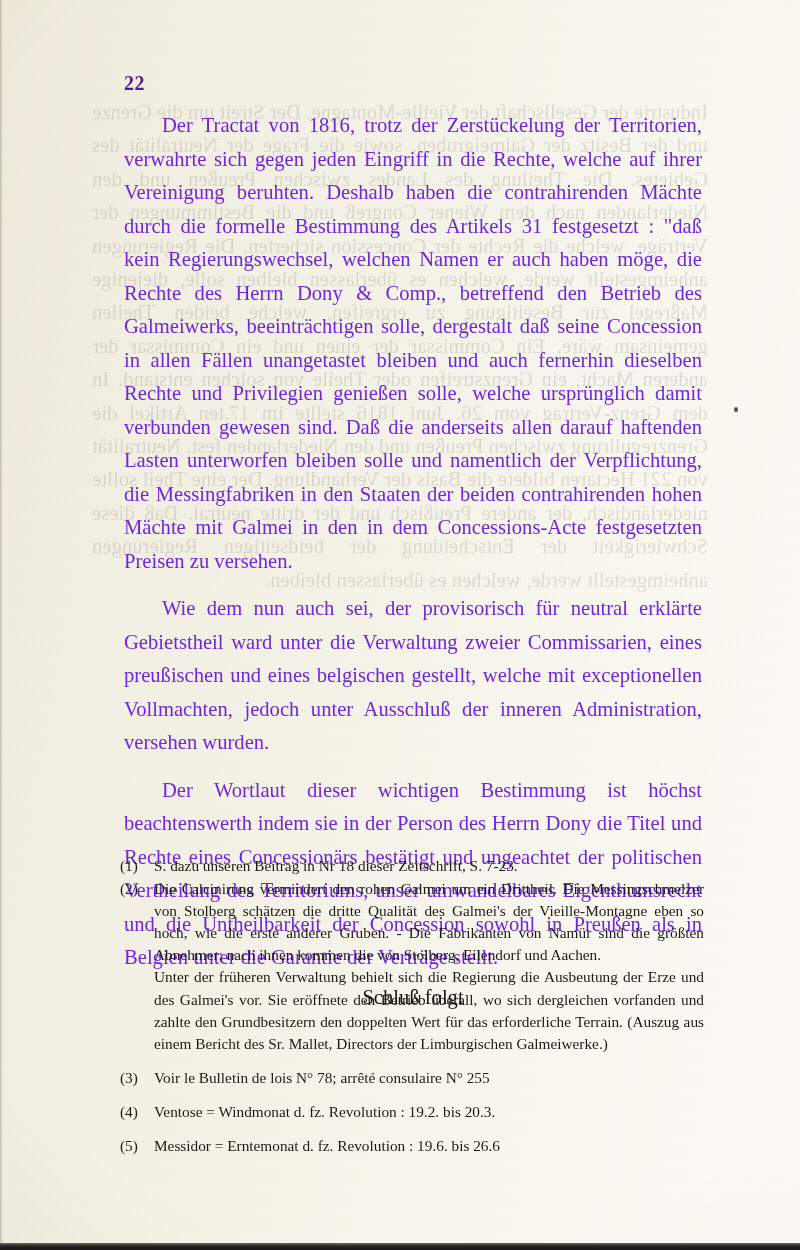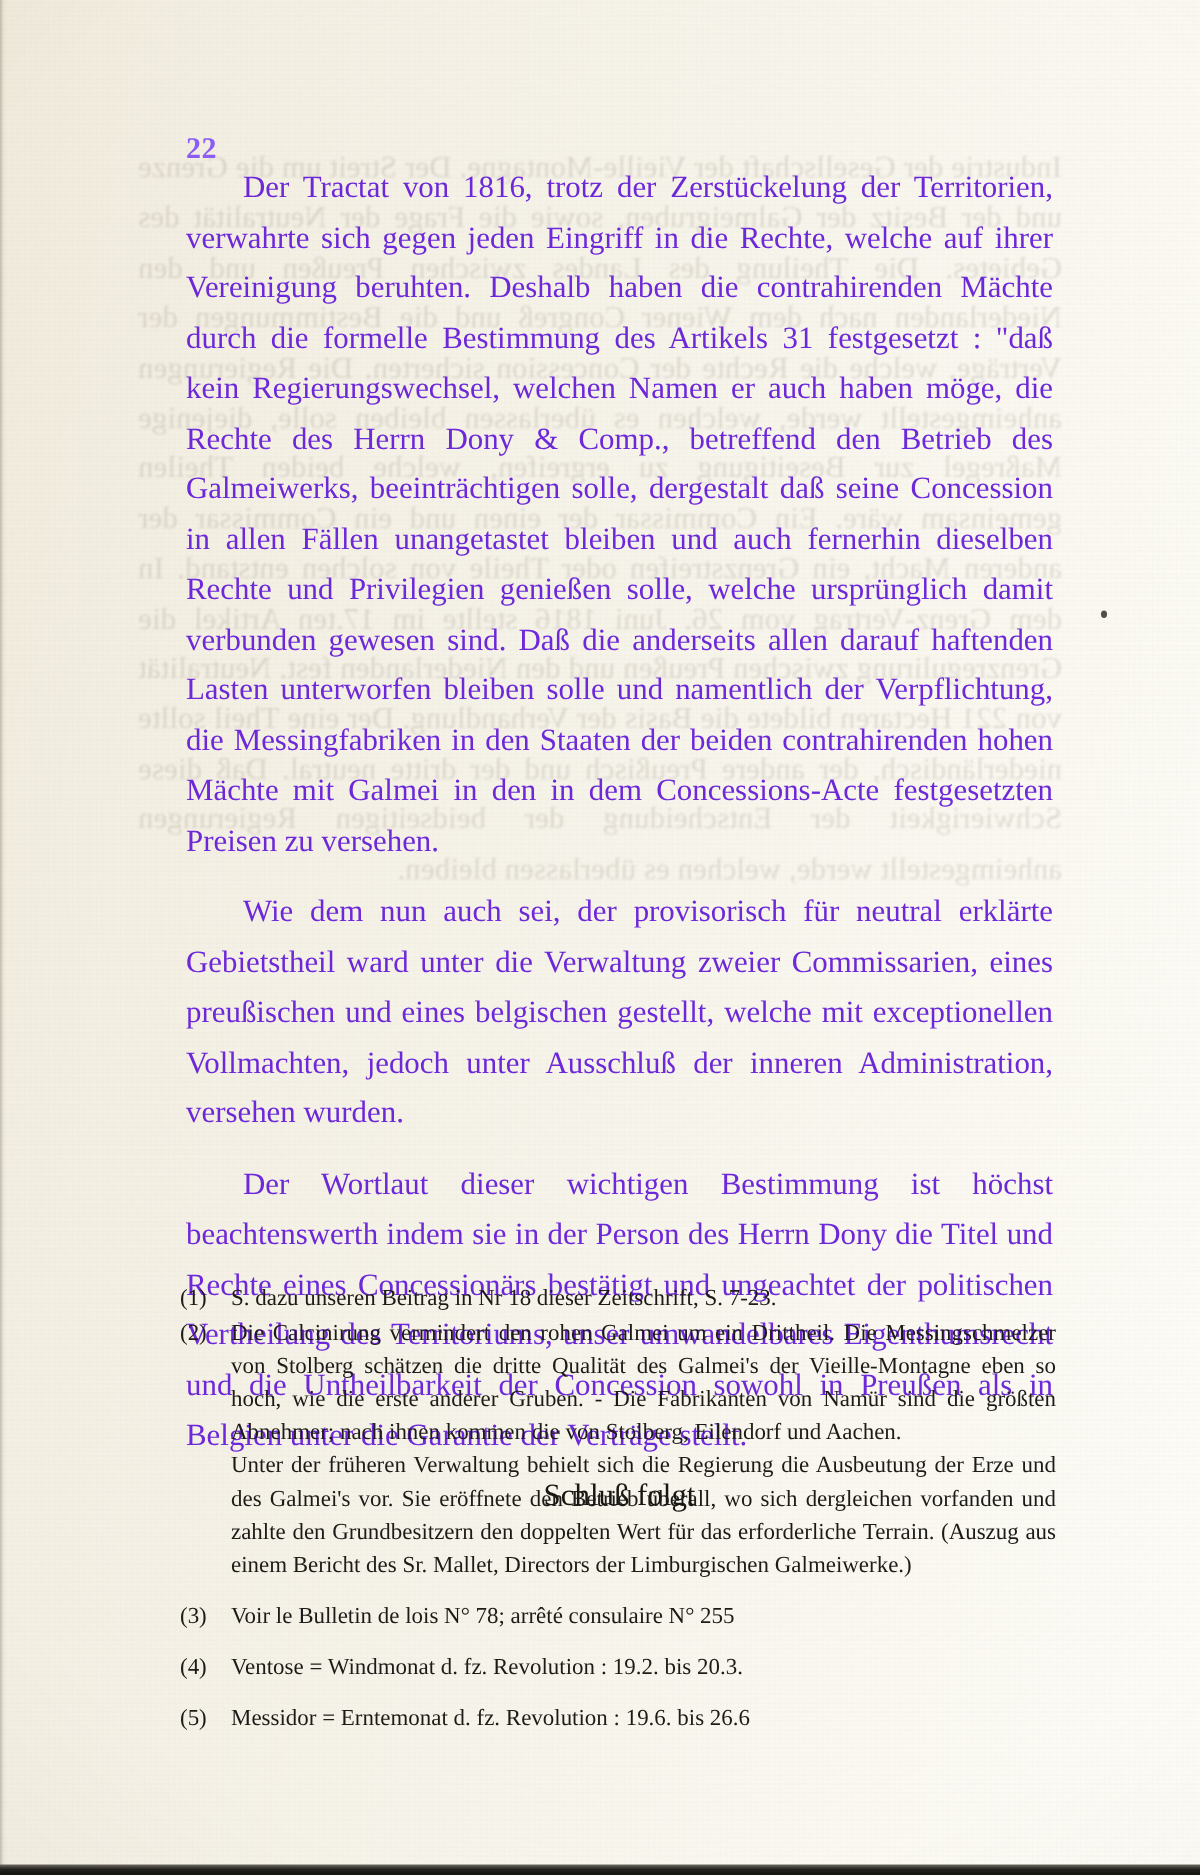--- a/index.html
+++ b/index.html
@@ -79,25 +79,25 @@
   .content {
     position: absolute;
     left: 0; top: 0;
     width: 800px;
     height: 1250px;
   }
 
   .folio {
     position: absolute;
     left: 124px;
-    top: 88px;
+    top: 72px;
     font-size: 20px;
     font-weight: 700;
     letter-spacing: 0.4px;
-    color: #8b5cf6;
+    color: #4c1d95;
   }
 
   .textblock {
     position: absolute;
     left: 124px;
     top: 109px;
     width: 578px;
   }
 
   p.body {

